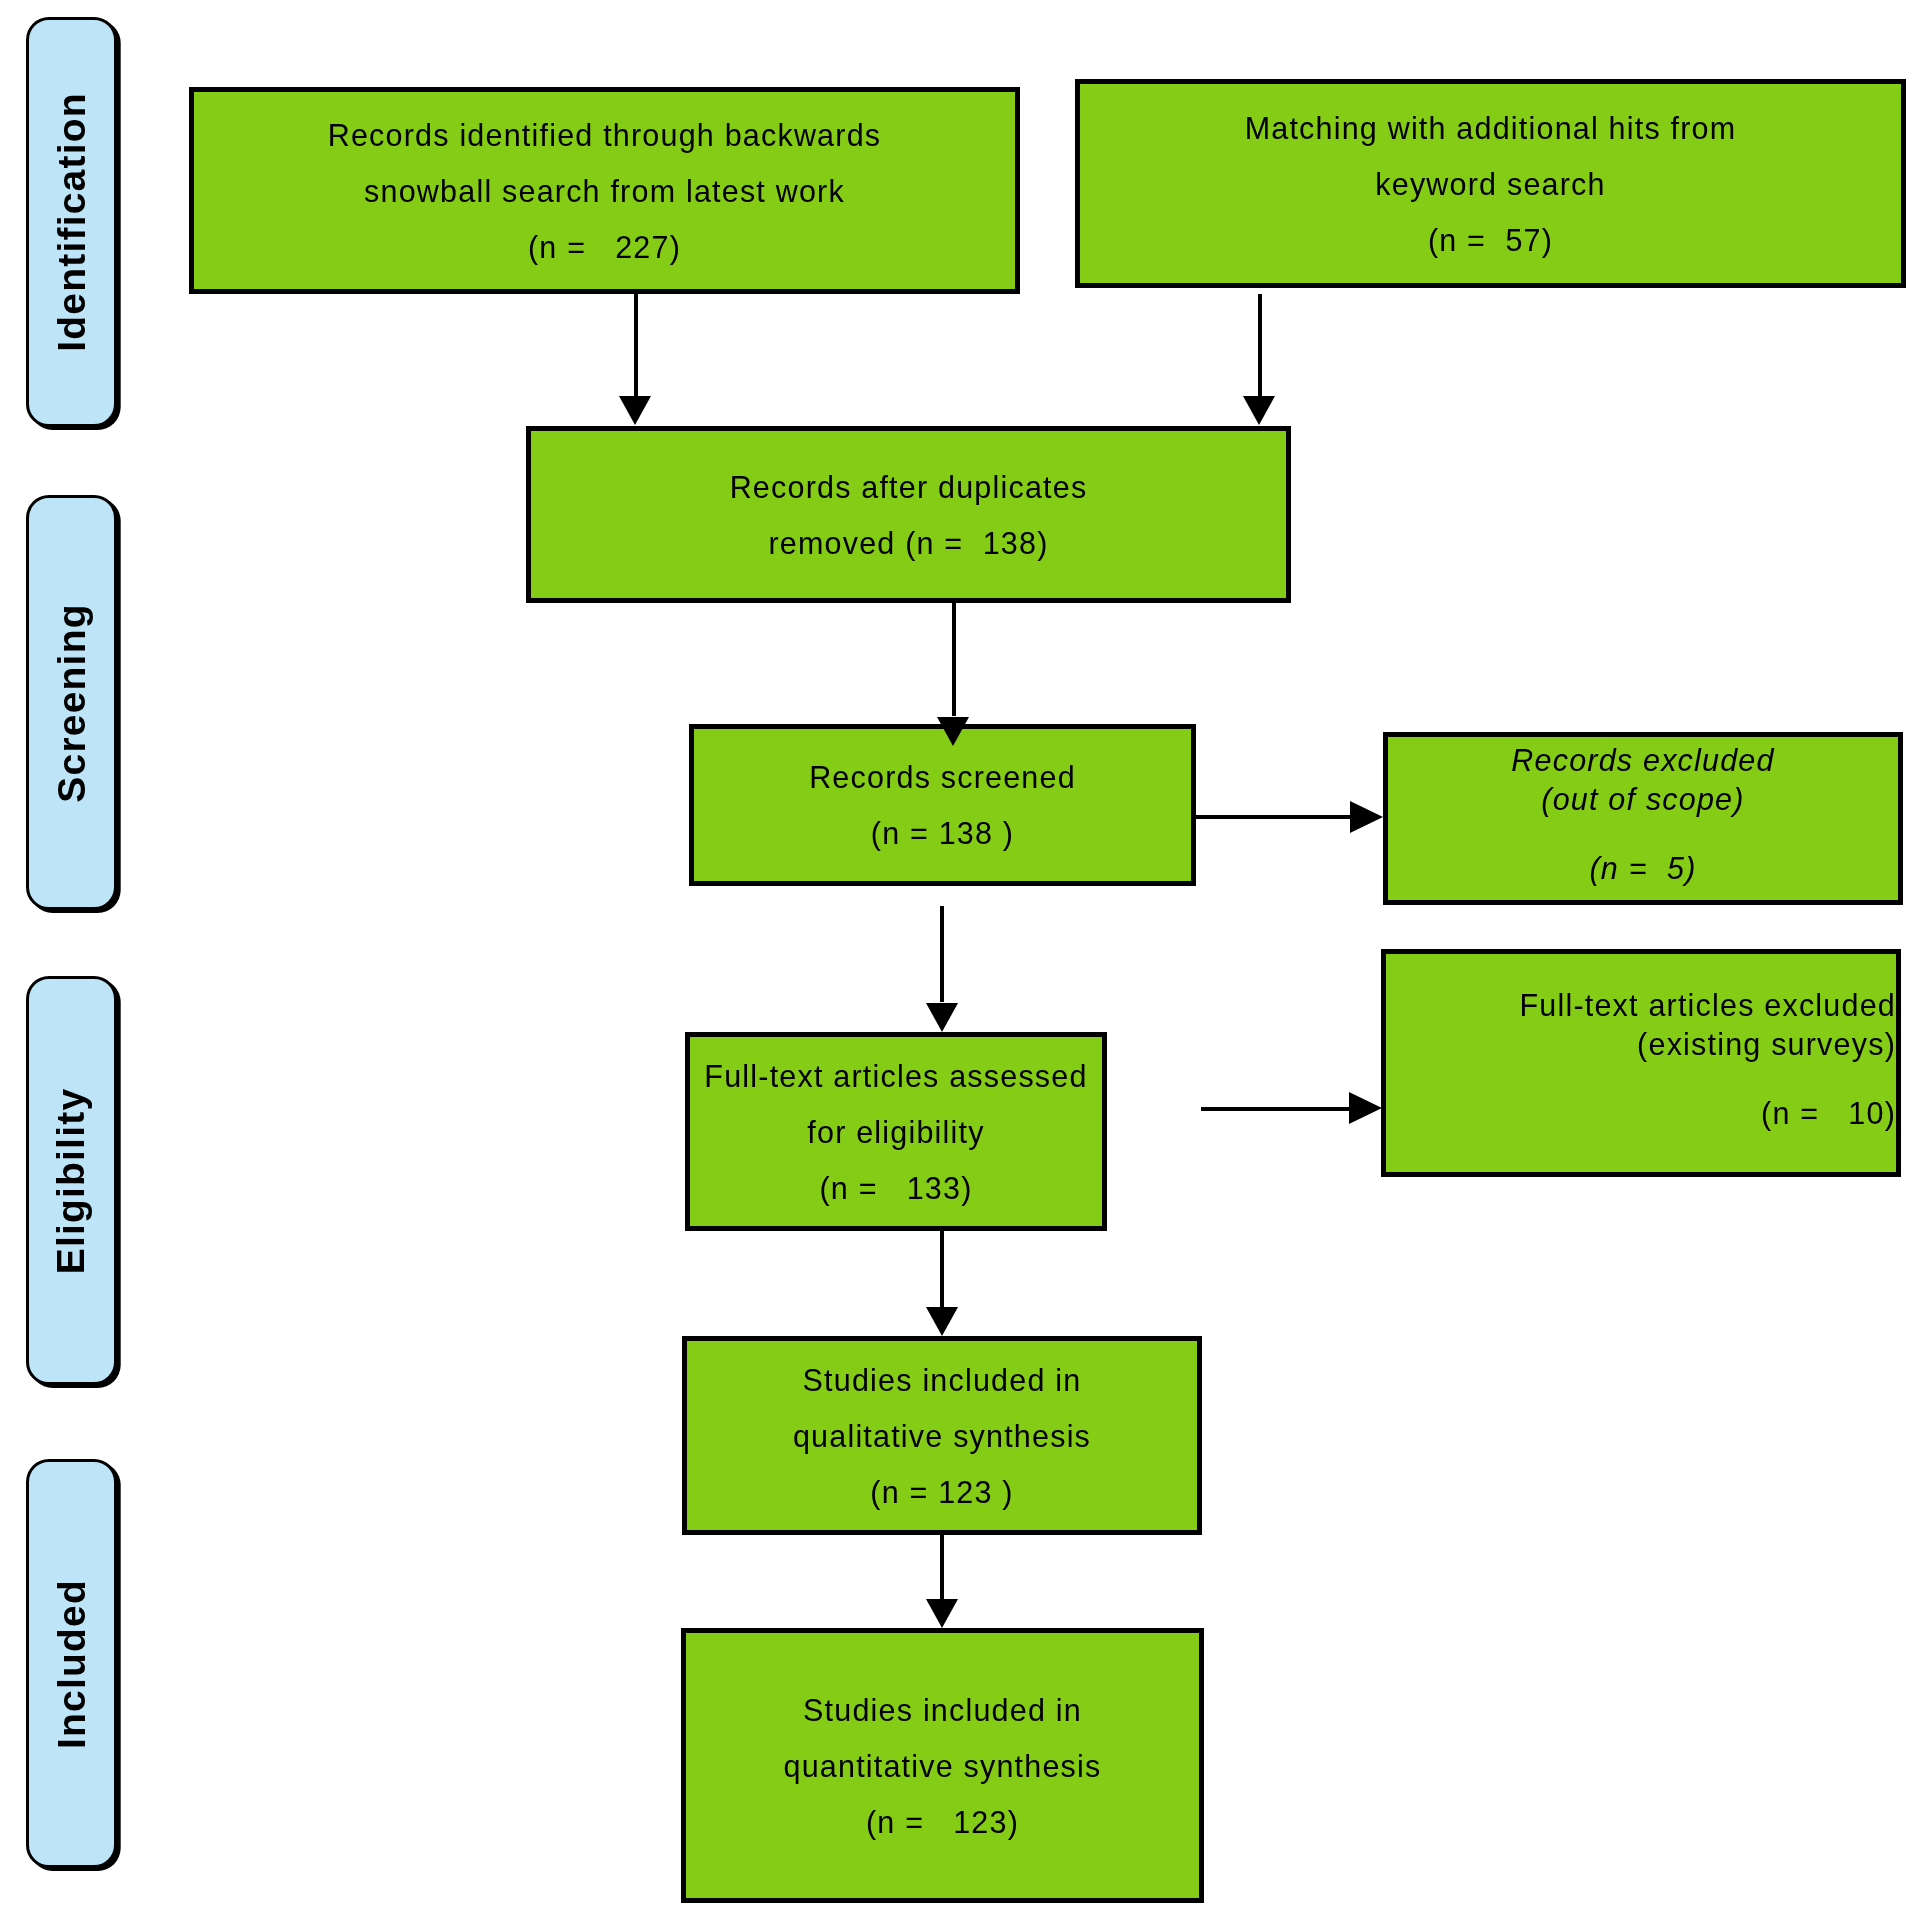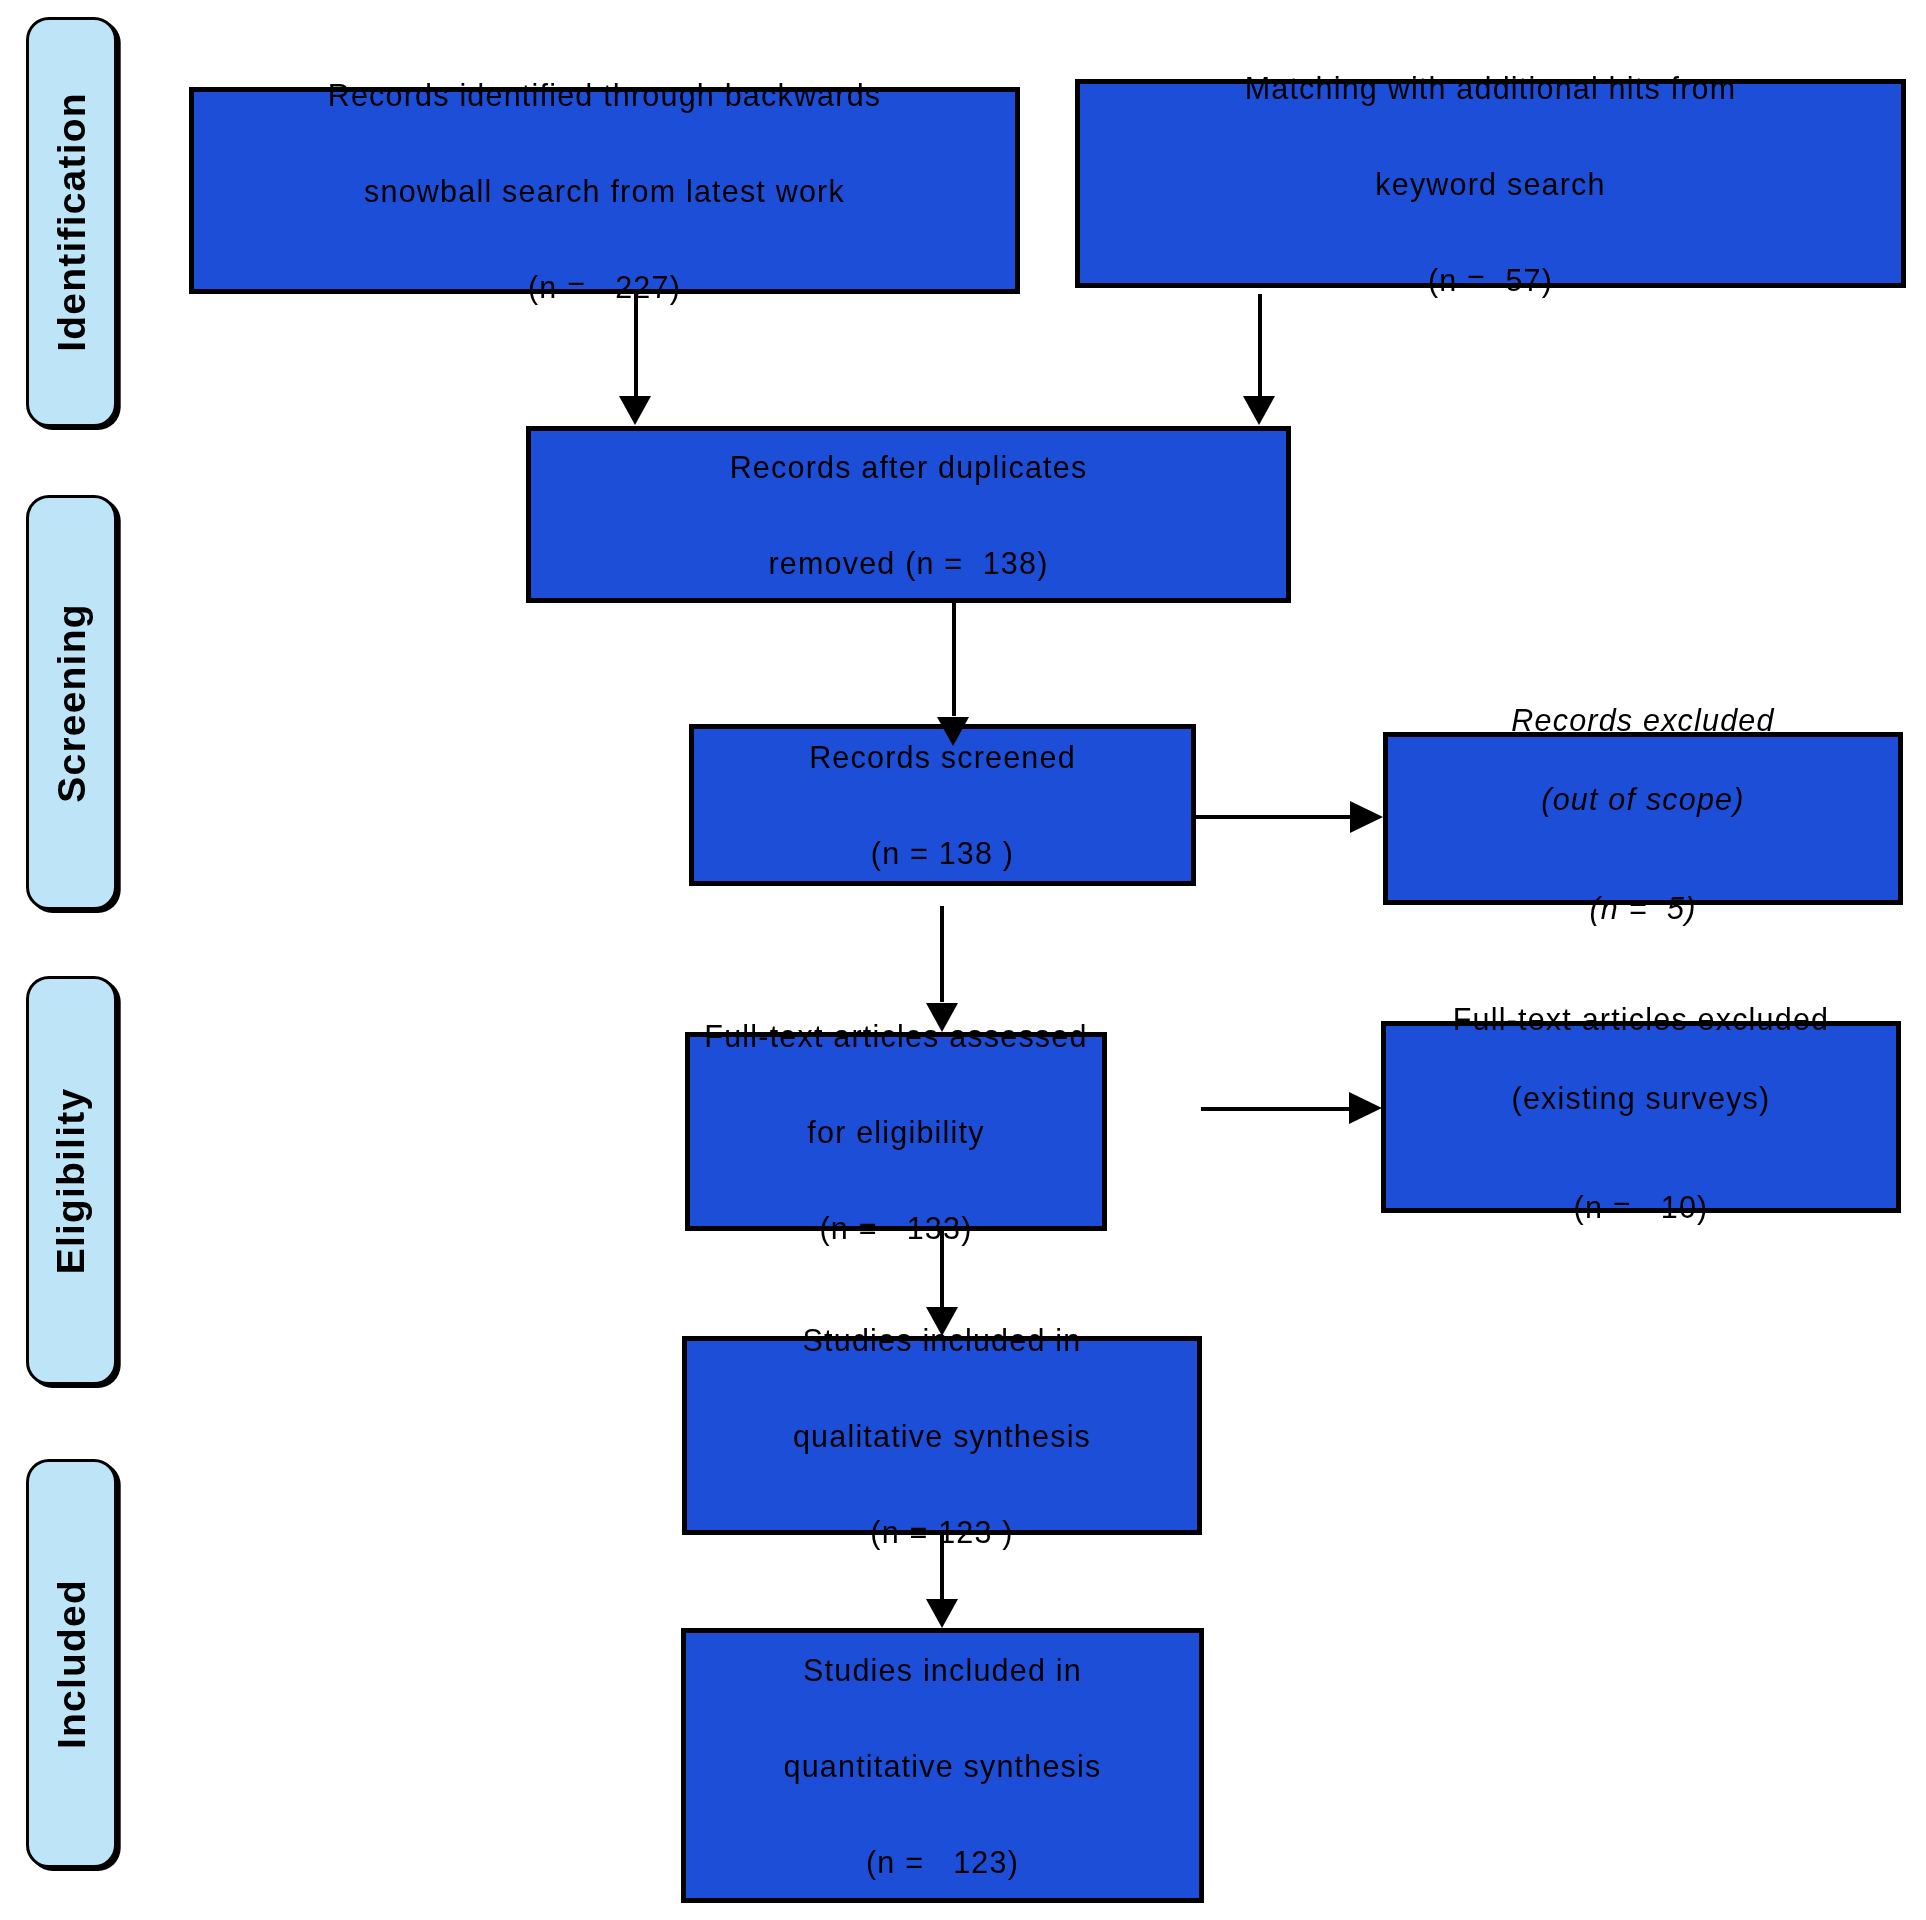--- a/index.html
+++ b/index.html
@@ -29,41 +29,40 @@
     letter-spacing:1.2px;
   }
   #stage-identification{top:17px;height:410px;}
   #stage-screening{top:495px;height:415px;}
   #stage-eligibility{top:976px;height:409px;}
   #stage-included{top:1459px;height:409px;}
 
   
   .fbox{
     position:absolute;
-    background:#1d4ed8;
+    background:#84cc16;
     border:5.5px solid #000;
     box-sizing:border-box;
     display:flex;flex-direction:column;
     align-items:center;justify-content:center;
     text-align:center;
     font-size:30.5px;
     line-height:56px;
-    gap:40px;
   }
   .fbox .line{white-space:pre;letter-spacing:1.2px;}
   .fbox .tight{line-height:39px;}
   .fbox .gap-before{margin-top:21px;}
 
   #box-records-identified{left:189px;top:87px;width:831px;height:207px;}
   #box-keyword-matching{left:1075px;top:79px;width:831px;height:209px;}
   #box-duplicates-removed{left:526px;top:426px;width:765px;height:177px;}
   #box-records-screened{left:689px;top:724px;width:507px;height:162px;}
   #box-records-excluded{left:1383px;top:732px;width:520px;height:173px;font-style:italic;}
   #box-fulltext-assessed{left:685px;top:1032px;width:422px;height:199px;}
-  #box-fulltext-excluded{left:1381px;top:1021px;width:520px;height:192px;}
+  #box-fulltext-excluded{left:1381px;top:949px;width:520px;height:228px;align-items:flex-end;}
   #box-qualitative{left:682px;top:1336px;width:520px;height:199px;}
   #box-quantitative{left:681px;top:1628px;width:523px;height:275px;}
 
   
   .vline,.hline{position:absolute;background:#000;}
   .vline{width:3.7px;}
   .hline{height:3.7px;}
   .head-down{
     position:absolute;width:0;height:0;
     border-left:16.5px solid transparent;

